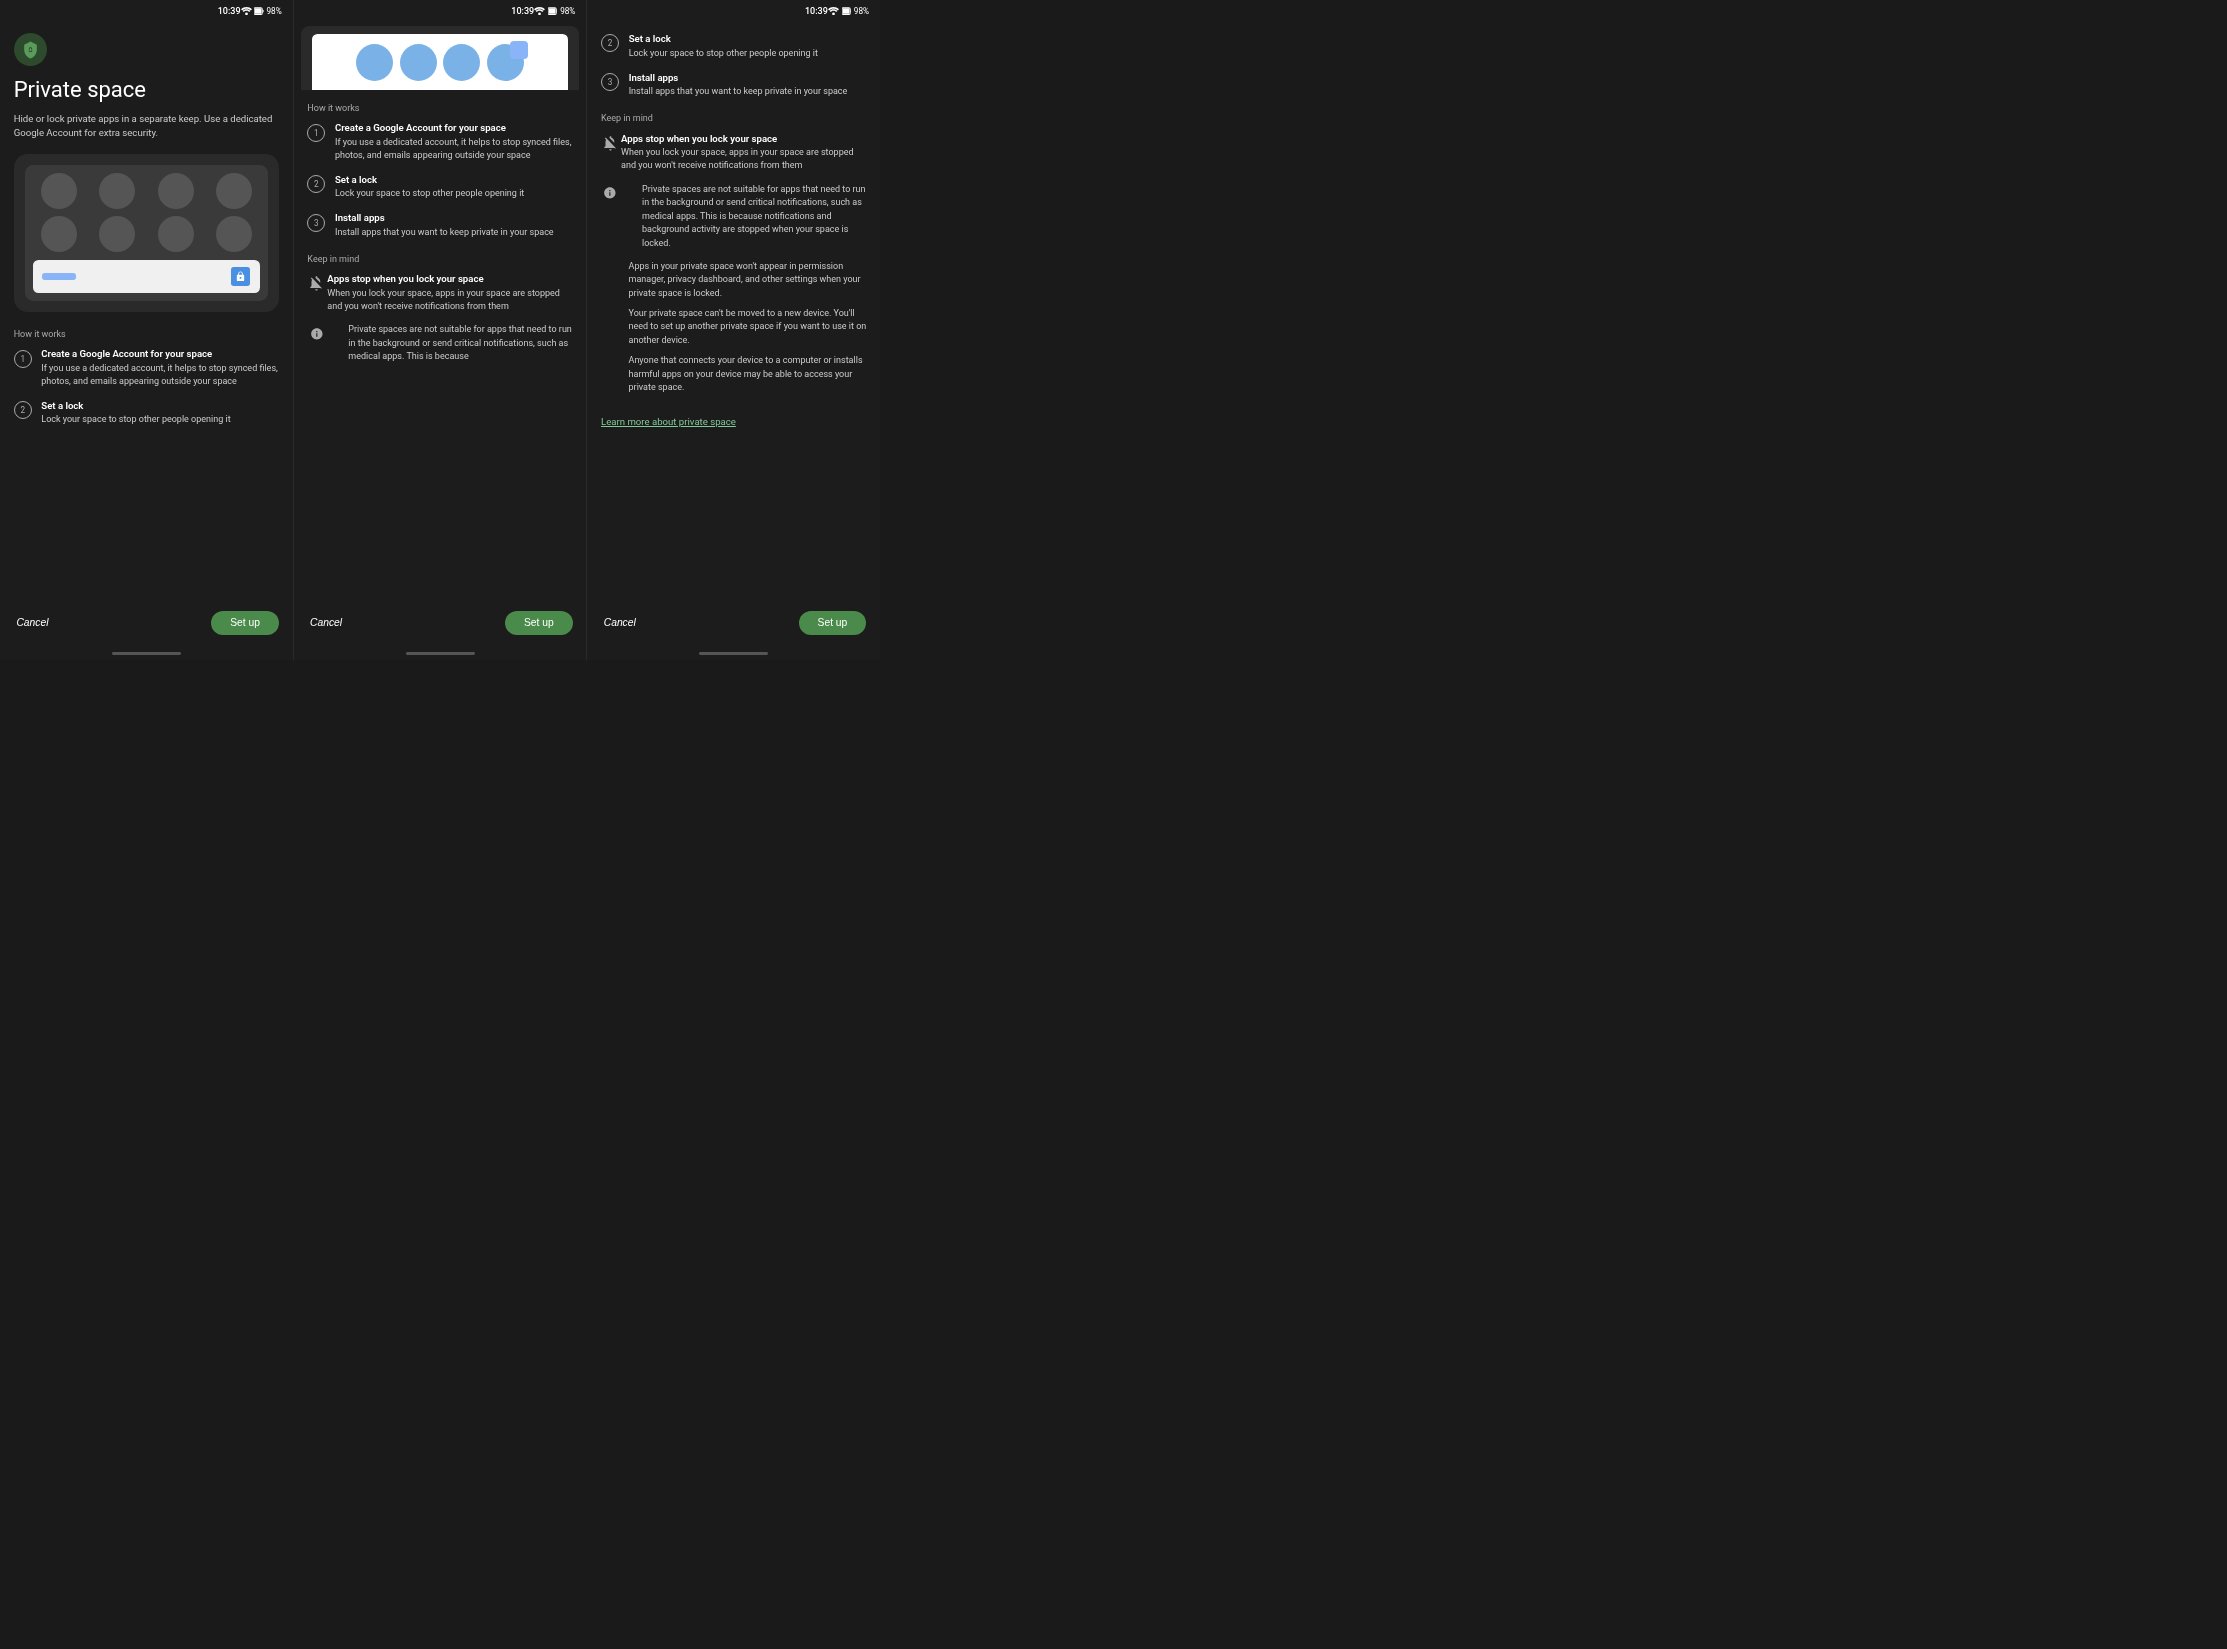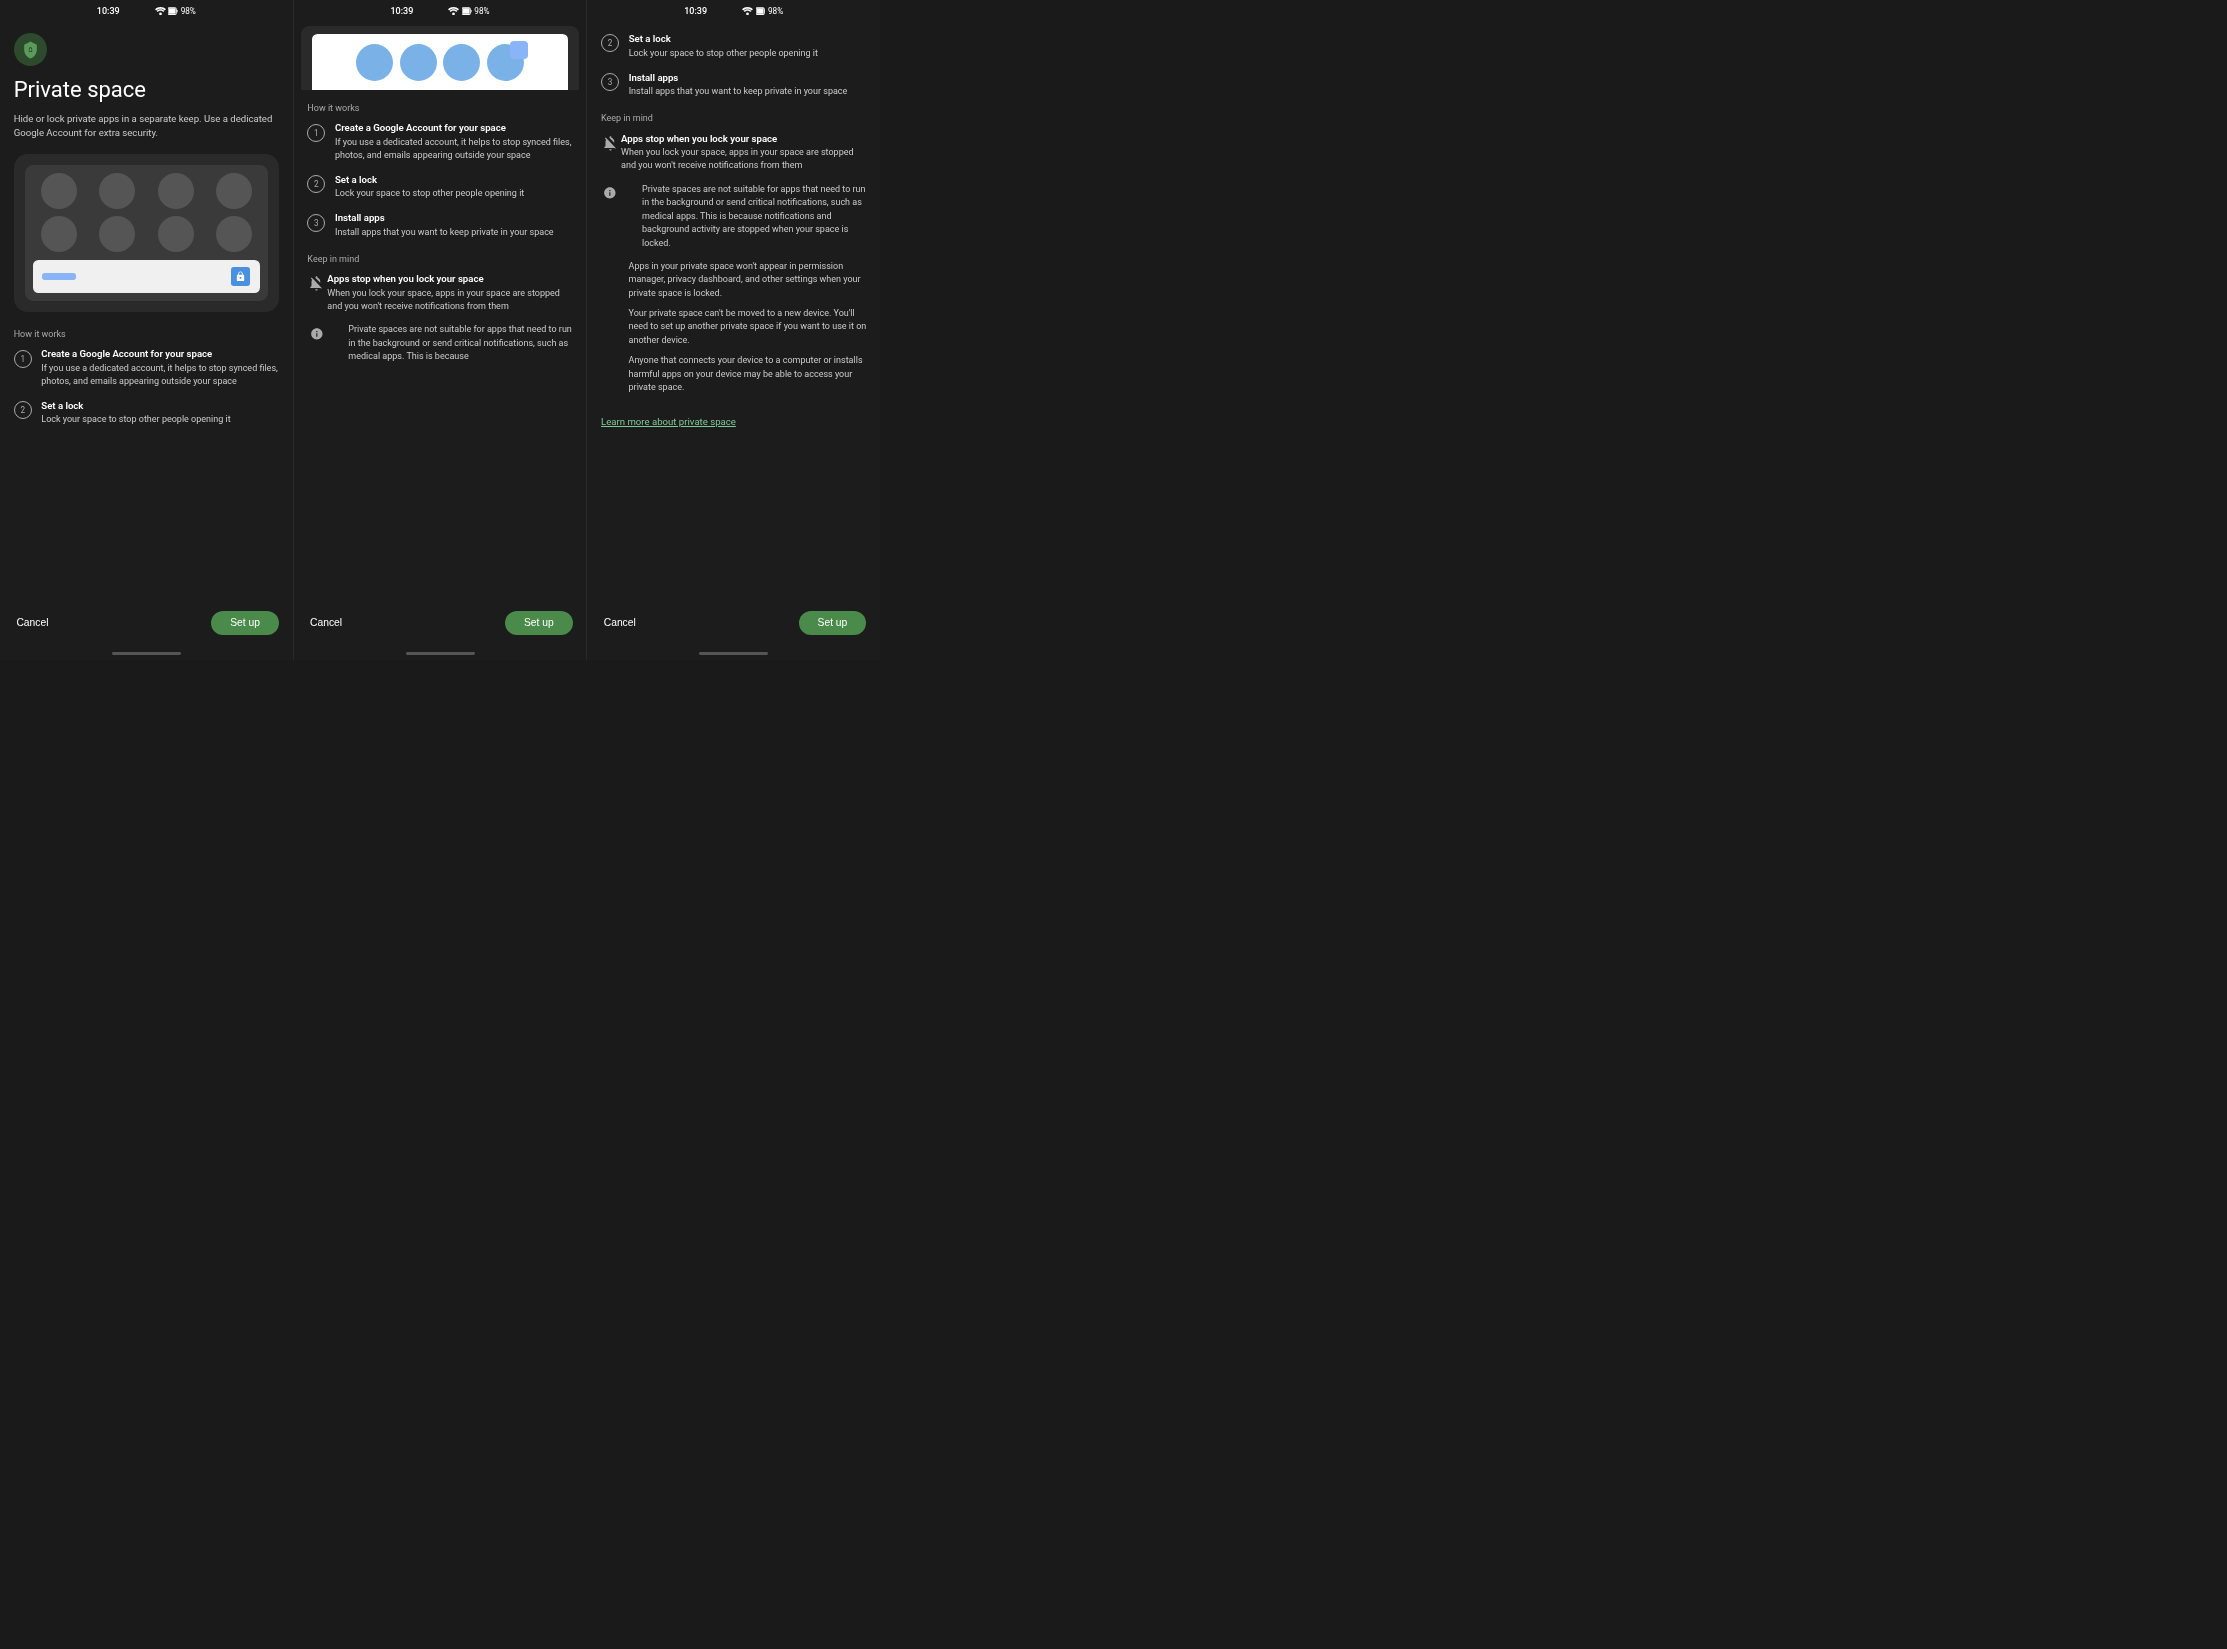--- a/index.html
+++ b/index.html
@@ -29,26 +29,25 @@
       overflow: hidden;
     }
 
     .screen:last-child {
       border-right: none;
     }
 
     
     .status-bar {
       display: flex;
-      justify-content: center;
+      justify-content: flex-end;
       align-items: center;
       padding: 5.5px 11px;
       height: 22px;
       flex-shrink: 0;
-      gap: 35px;
     }
 
     .status-time {
       color: #ffffff;
       font-size: 9px;
       font-weight: 500;
     }
 
     .status-icons {
       display: flex;
@@ -289,20 +288,21 @@
       flex-shrink: 0;
     }
 
     .cancel-btn {
       background: transparent;
       border: none;
       color: #ffffff;
       font-size: 10.3px;
       cursor: pointer;
       padding: 5.5px 2.7px;
+      font-style: italic;
     }
 
     .setup-btn {
       background: #4a8a4a;
       border: none;
       color: #ffffff;
       font-size: 10.3px;
       font-weight: 500;
       cursor: pointer;
       padding: 6.9px 19px;

